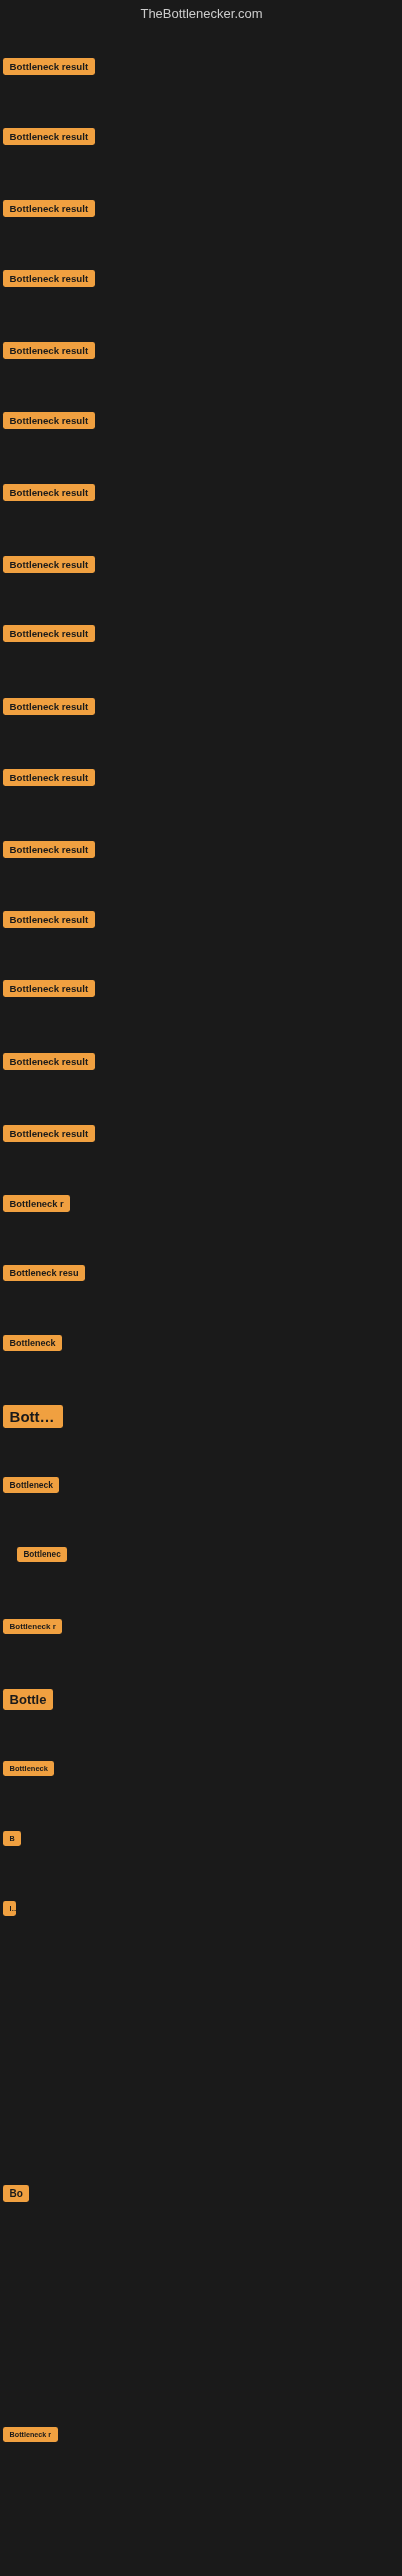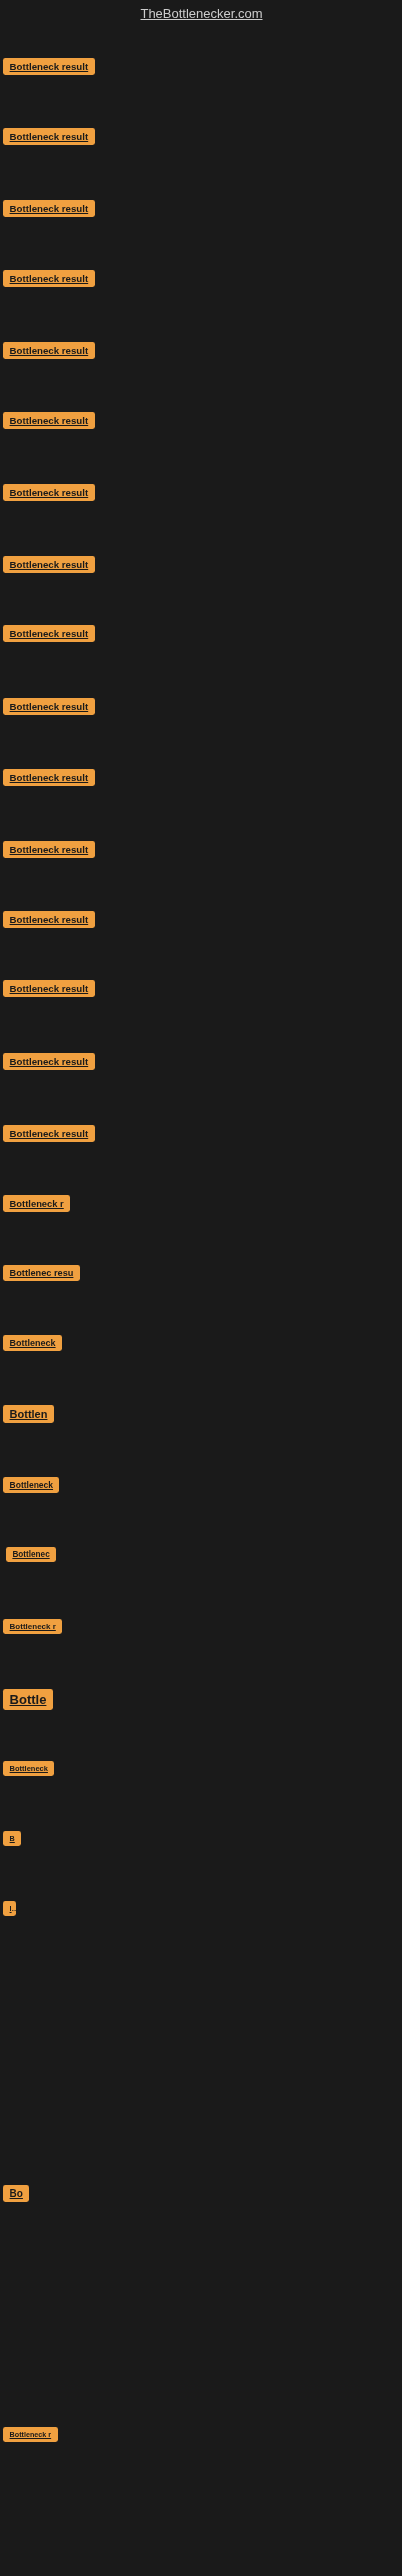--- a/index.html
+++ b/index.html
@@ -1,19 +1,18 @@
 <!DOCTYPE html>
 <html style="font-size:13px"><head>
   <meta charset="utf-8">
   <style>
     * {
       margin: 0;
       padding: 0;
       box-sizing: border-box;
-      text-decoration: underline;
     }
 
     body {
       width: 403px;
       min-height: 2576px;
       background-color: #1a1a1a;
       font-family: Arial, sans-serif;
       position: relative;
     }
 
@@ -52,25 +51,25 @@
     <div style="position: absolute; top: 528px; left: 3.2px;"><span class="bottleneck-badge" style="max-width: 105px; overflow: hidden; text-overflow: ellipsis; font-size: 9.7px;">Bottleneck result</span></div>
     <div style="position: absolute; top: 597px; left: 3.2px;"><span class="bottleneck-badge" style="max-width: 105px; overflow: hidden; text-overflow: ellipsis; font-size: 9.7px;">Bottleneck result</span></div>
     <div style="position: absolute; top: 670px; left: 3.2px;"><span class="bottleneck-badge" style="max-width: 105px; overflow: hidden; text-overflow: ellipsis; font-size: 9.7px;">Bottleneck result</span></div>
     <div style="position: absolute; top: 741px; left: 3.2px;"><span class="bottleneck-badge" style="max-width: 105px; overflow: hidden; text-overflow: ellipsis; font-size: 9.7px;">Bottleneck result</span></div>
     <div style="position: absolute; top: 813px; left: 3.2px;"><span class="bottleneck-badge" style="max-width: 105px; overflow: hidden; text-overflow: ellipsis; font-size: 9.7px;">Bottleneck result</span></div>
     <div style="position: absolute; top: 883px; left: 3.2px;"><span class="bottleneck-badge" style="max-width: 105px; overflow: hidden; text-overflow: ellipsis; font-size: 9.7px;">Bottleneck result</span></div>
     <div style="position: absolute; top: 952px; left: 3.2px;"><span class="bottleneck-badge" style="max-width: 105px; overflow: hidden; text-overflow: ellipsis; font-size: 9.7px;">Bottleneck result</span></div>
     <div style="position: absolute; top: 1025px; left: 3.2px;"><span class="bottleneck-badge" style="max-width: 105px; overflow: hidden; text-overflow: ellipsis; font-size: 9.7px;">Bottleneck result</span></div>
     <div style="position: absolute; top: 1097px; left: 3.2px;"><span class="bottleneck-badge" style="max-width: 97px; overflow: hidden; text-overflow: ellipsis; font-size: 9.7px;">Bottleneck result</span></div>
     <div style="position: absolute; top: 1167px; left: 3.2px;"><span class="bottleneck-badge" style="max-width: 81px; overflow: hidden; text-overflow: ellipsis; font-size: 9.4px;">Bottleneck r</span></div>
-    <div style="position: absolute; top: 1237px; left: 3.2px;"><span class="bottleneck-badge" style="max-width: 89px; overflow: hidden; text-overflow: ellipsis; font-size: 9.2px;">Bottlenec resu</span></div>
+    <div style="position: absolute; top: 1237px; left: 3.2px;"><span class="bottleneck-badge" style="max-width: 89px; overflow: hidden; text-overflow: ellipsis; font-size: 9.2px;">Bottleneck resu</span></div>
     <div style="position: absolute; top: 1307px; left: 3.2px;"><span class="bottleneck-badge" style="max-width: 72px; overflow: hidden; text-overflow: ellipsis; font-size: 9px;">Bottleneck</span></div>
-    <div style="position: absolute; top: 1377px; left: 3.2px;"><span class="bottleneck-badge" style="max-width: 60px; overflow: hidden; text-overflow: ellipsis; font-size: 11px;">Bottlen</span></div>
+    <div style="position: absolute; top: 1377px; left: 3.2px;"><span class="bottleneck-badge" style="max-width: 60px; overflow: hidden; text-overflow: ellipsis; font-size: 15px;">Bottlen</span></div>
     <div style="position: absolute; top: 1449px; left: 3.2px;"><span class="bottleneck-badge" style="max-width: 72px; overflow: hidden; text-overflow: ellipsis; font-size: 8.5px;">Bottleneck</span></div>
-    <div style="position: absolute; top: 1519px; left: 6px;"><span class="bottleneck-badge" style="max-width: 68px; overflow: hidden; text-overflow: ellipsis; font-size: 8.2px;">Bottlenec</span></div>
+    <div style="position: absolute; top: 1519px; left: 17px;"><span class="bottleneck-badge" style="max-width: 68px; overflow: hidden; text-overflow: ellipsis; font-size: 8.2px;">Bottlenec</span></div>
     <div style="position: absolute; top: 1591px; left: 3.2px;"><span class="bottleneck-badge" style="max-width: 81px; overflow: hidden; text-overflow: ellipsis; font-size: 8px;">Bottleneck r</span></div>
     <div style="position: absolute; top: 1661px; left: 3.2px;"><span class="bottleneck-badge" style="max-width: 55px; overflow: hidden; text-overflow: ellipsis; font-size: 13px;">Bottle</span></div>
     <div style="position: absolute; top: 1733px; left: 3.2px;"><span class="bottleneck-badge" style="max-width: 72px; overflow: hidden; text-overflow: ellipsis; font-size: 7.5px;">Bottleneck</span></div>
     <div style="position: absolute; top: 1803px; left: 3.2px;"><span class="bottleneck-badge" style="max-width: 22.5px; overflow: hidden; text-overflow: ellipsis; font-size: 7.2px;">B</span></div>
     <div style="position: absolute; top: 1873px; left: 3.2px;"><span class="bottleneck-badge" style="max-width: 13px; overflow: hidden; text-overflow: ellipsis; font-size: 7.2px;">I</span></div>
     <div style="position: absolute; top: 2157px; left: 3.2px;"><span class="bottleneck-badge" style="max-width: 27px; overflow: hidden; text-overflow: ellipsis; font-size: 10px;">Bo</span></div>
     <div style="position: absolute; top: 2399px; left: 3.2px;"><span class="bottleneck-badge" style="max-width: 81px; overflow: hidden; text-overflow: ellipsis; font-size: 7.2px;">Bottleneck r</span></div>
   </div>
 
 

